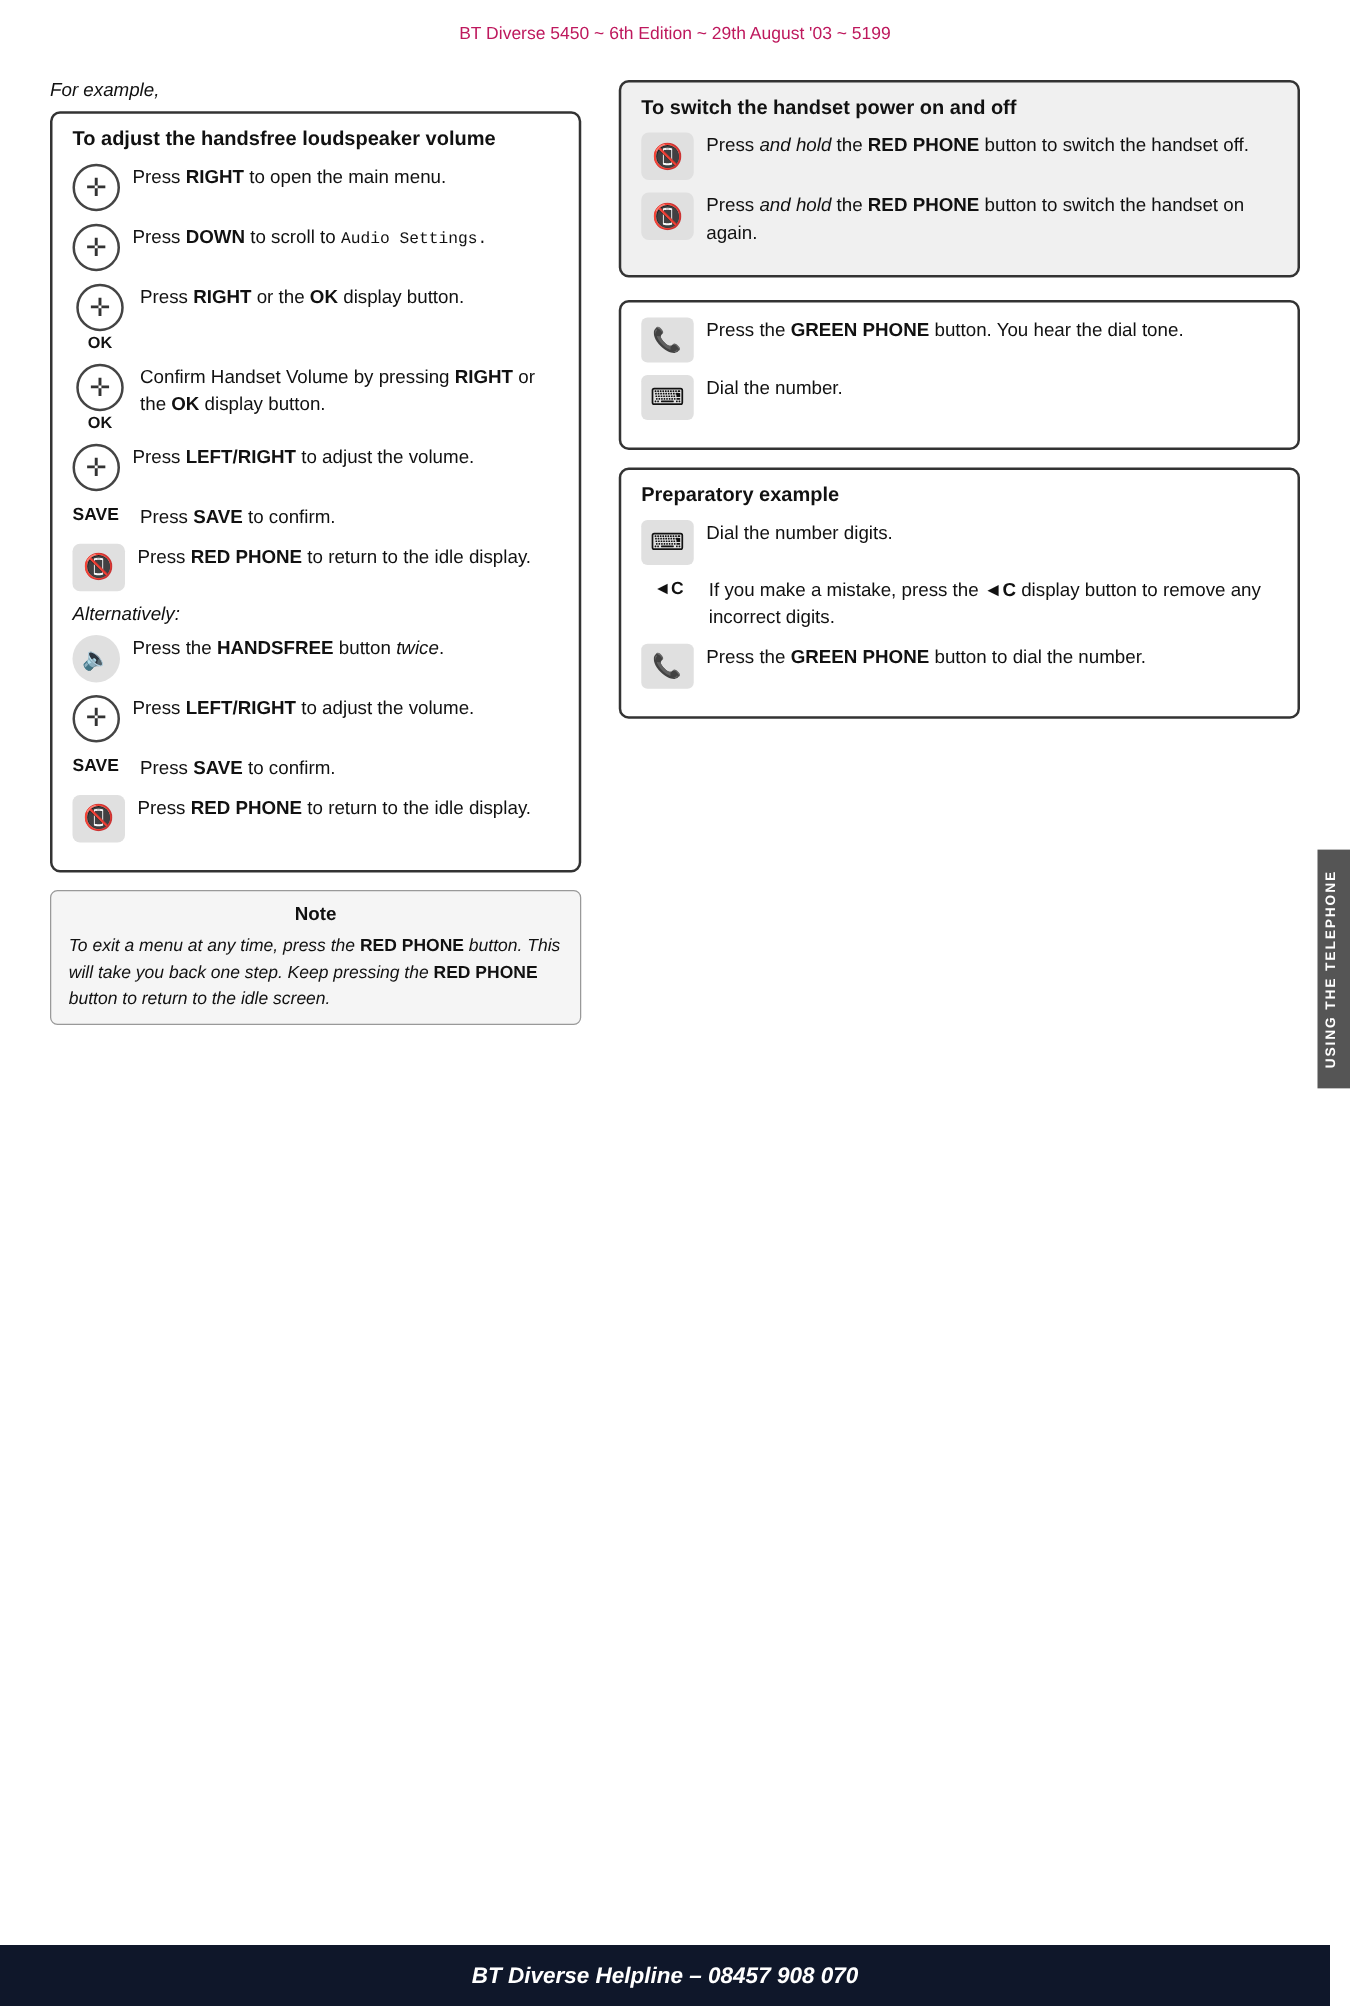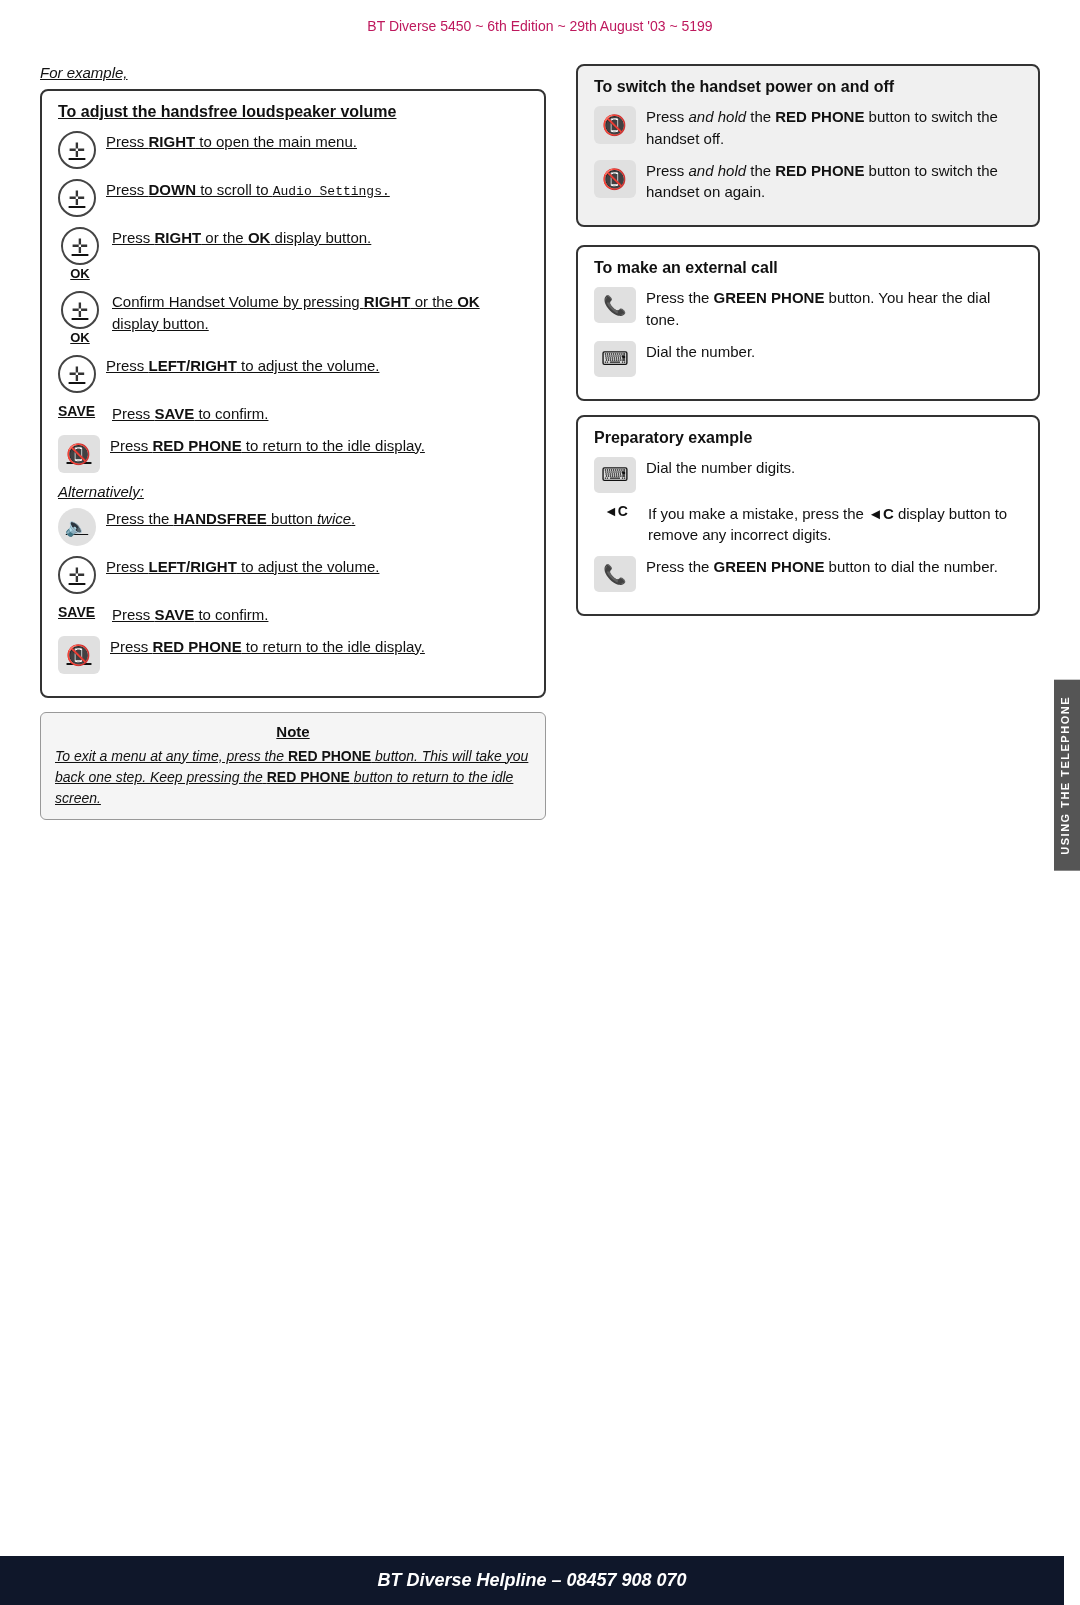--- a/index.html
+++ b/index.html
@@ -18,23 +18,22 @@
       padding: 18px 0 10px 0;
       color: #be185d;
     }
     .main-content {
       display: flex;
       flex-direction: row;
       padding: 20px 40px 20px 40px;
       gap: 30px;
     }
     .left-column {
-      width: 506px;
-      flex-shrink: 0;
-      text-decoration: underline;
+      width: 425px;
+      flex-shrink: 0;
     }
     .right-column {
       flex: 1;
     }
     .for-example {
       font-style: italic;
       font-size: 15px;
       margin-bottom: 8px;
     }
     .box-section {
@@ -348,21 +347,20 @@
       </div>
 
       <div class="instruction-row">
         <div class="red-phone-icon-wrap">📵</div>
         <div class="instruction-text">Press <em>and hold</em> the <strong>RED PHONE</strong> button to switch the handset on again.</div>
       </div>
     </div>
 
 
     <div class="sub-box">
-      <div class="sub-box-title">To make an external call</div>
 
 
       <div class="instruction-row">
         <div class="green-phone-icon-wrap">📞</div>
         <div class="instruction-text">Press the <strong>GREEN PHONE</strong> button. You hear the dial tone.</div>
       </div>
 
       <div class="instruction-row">
         <div class="keypad-icon-wrap">⌨</div>
         <div class="instruction-text">Dial the number.</div>

